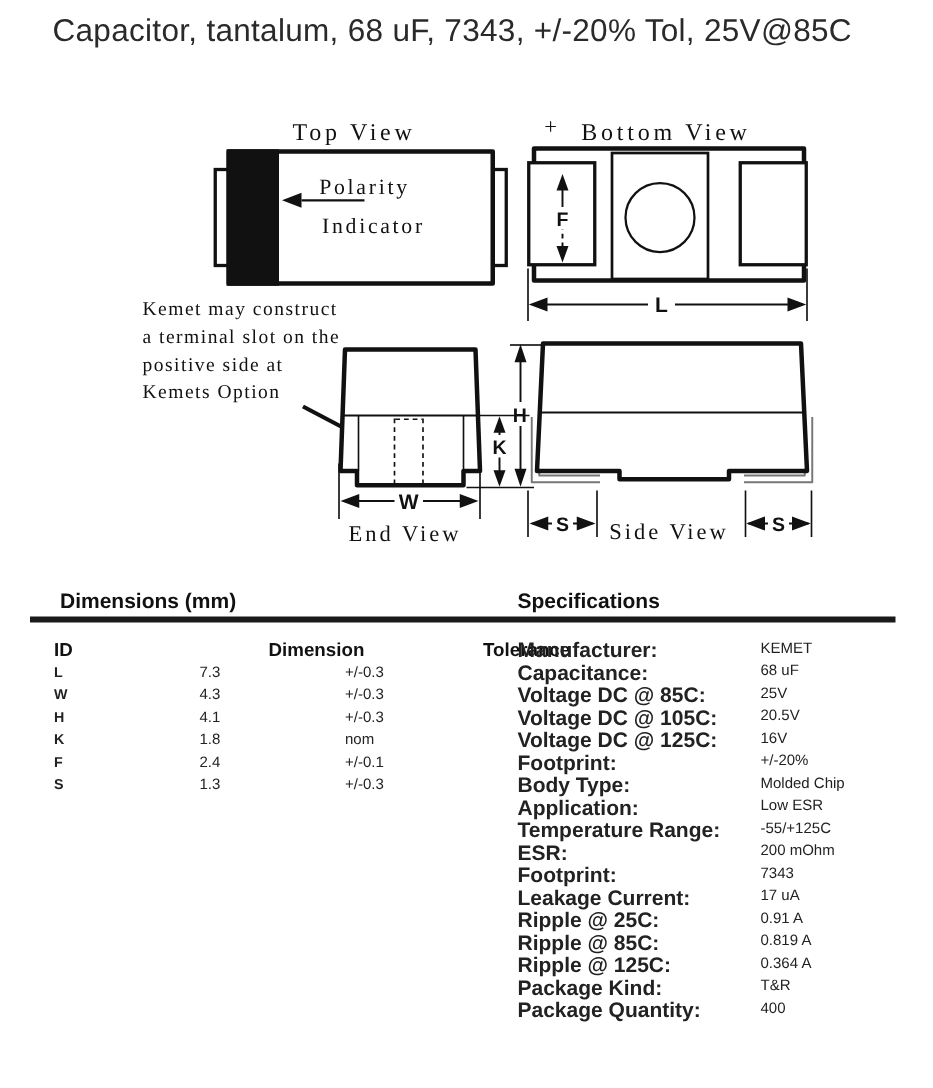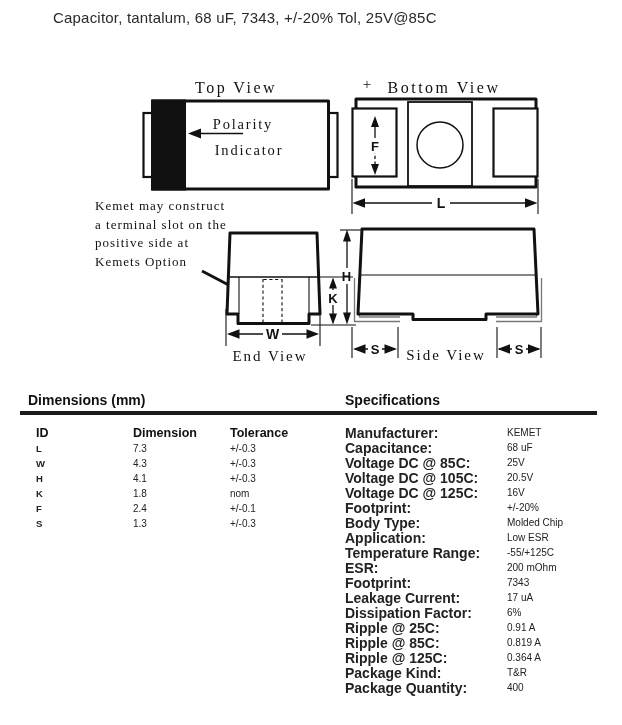--- a/index.html
+++ b/index.html
@@ -1,19 +1,19 @@
 <!DOCTYPE html>
 <html><head>
 <meta charset="utf-8">
 <style>
   html,body { margin:0; padding:0; background:#fff; }
   .page { position:relative; width:622px; height:725px; background:#ffffff; overflow:hidden;
           font-family:"Liberation Sans","DejaVu Sans",sans-serif; color:#1a1a1a; }
 
-  .title { position:absolute; left:53px; top:9px; font-size:15px; color:#2a2a2a; letter-spacing:0.2px;text-align:right; }
+  .title { position:absolute; left:35px; top:9px; font-size:21px; color:#2a2a2a; letter-spacing:0.2px;text-align:right; }
 
   
   svg.drawing { position:absolute; left:0; top:60px; }
   svg .sw3  { fill:#fff; stroke:#111; stroke-width:3;   stroke-linejoin:round; }
   svg .sw2  { fill:#fff; stroke:#111; stroke-width:2.2; }
   svg .sw18 { fill:#fff; stroke:#111; stroke-width:1.8; }
   svg .sw15 { fill:#fff; stroke:#111; stroke-width:1.5; }
   svg line  { stroke:#111; }
   svg .ln11 { stroke-width:1.1; } svg .ln12 { stroke-width:1.2; }
   svg .ln13 { stroke-width:1.3; } svg .ln15 { stroke-width:1.5; }
@@ -28,27 +28,27 @@
   .t-view  { font-size:16px;   letter-spacing:2.5px; }
   .t-view2 { font-size:15px;   letter-spacing:2px; }
   .t-small { font-size:14.5px; letter-spacing:1.8px; }
   .t-note  { font-size:13px;   letter-spacing:1px; }
   .t-plus  { font-family:"Liberation Serif","DejaVu Serif",serif; font-size:15px; fill:#111; }
   .t-dim   { font-family:"Liberation Sans","DejaVu Sans",sans-serif; font-weight:bold; font-size:13px; fill:#111; }
   .t-dim-lg{ font-size:14px; }
 
   
   .tbl-title { position:absolute; top:392px; font-size:14px; font-weight:bold; color:#111; }
-  .dims-title  { left:28px;text-align:center; }
+  .dims-title  { left:40px;text-align:center; }
   .specs-title { left:345px;text-align:right; }
   .rule { position:absolute; left:20px; top:411px; width:577px; height:4px; background:#1a1a1a; }
 
   .dims { position:absolute; left:36px; top:424px; }
   .dims-row { display:grid; grid-template-columns:97px 97px 80px; height:15px; align-items:center; }
-  .dims-row.hdr { height:17px; }
+  .dims-row.hdr { height:17px;gap:46px; }
   .dims-row.hdr span { font-size:12.5px; font-weight:bold; color:#111; }
   .dims-id  { font-size:9.5px; font-weight:bold; color:#222; }
   .dims-val { font-size:10px; color:#222; }
 
   .specs { position:absolute; left:345px; top:424.5px; }
   .spec-row { display:grid; grid-template-columns:162px 115px; height:15px; align-items:center; }
   .spec-label { font-size:14px; font-weight:bold; color:#222; }
   .spec-value { font-size:10px; color:#222; }
 </style>
 </head>
@@ -294,24 +294,20 @@
         <span class="spec-label">Footprint:</span>
         <span class="spec-value">7343</span>
       </div>
 
 
       <div class="spec-row">
         <span class="spec-label">Leakage Current:</span>
         <span class="spec-value">17 uA</span>
       </div>
 
-      <div class="spec-row">
-        <span class="spec-label">Dissipation Factor:</span>
-        <span class="spec-value">6%</span>
-      </div>
 
       <div class="spec-row">
         <span class="spec-label">Ripple @ 25C:</span>
         <span class="spec-value">0.91 A</span>
       </div>
 
       <div class="spec-row">
         <span class="spec-label">Ripple @ 85C:</span>
         <span class="spec-value">0.819 A</span>
       </div>

